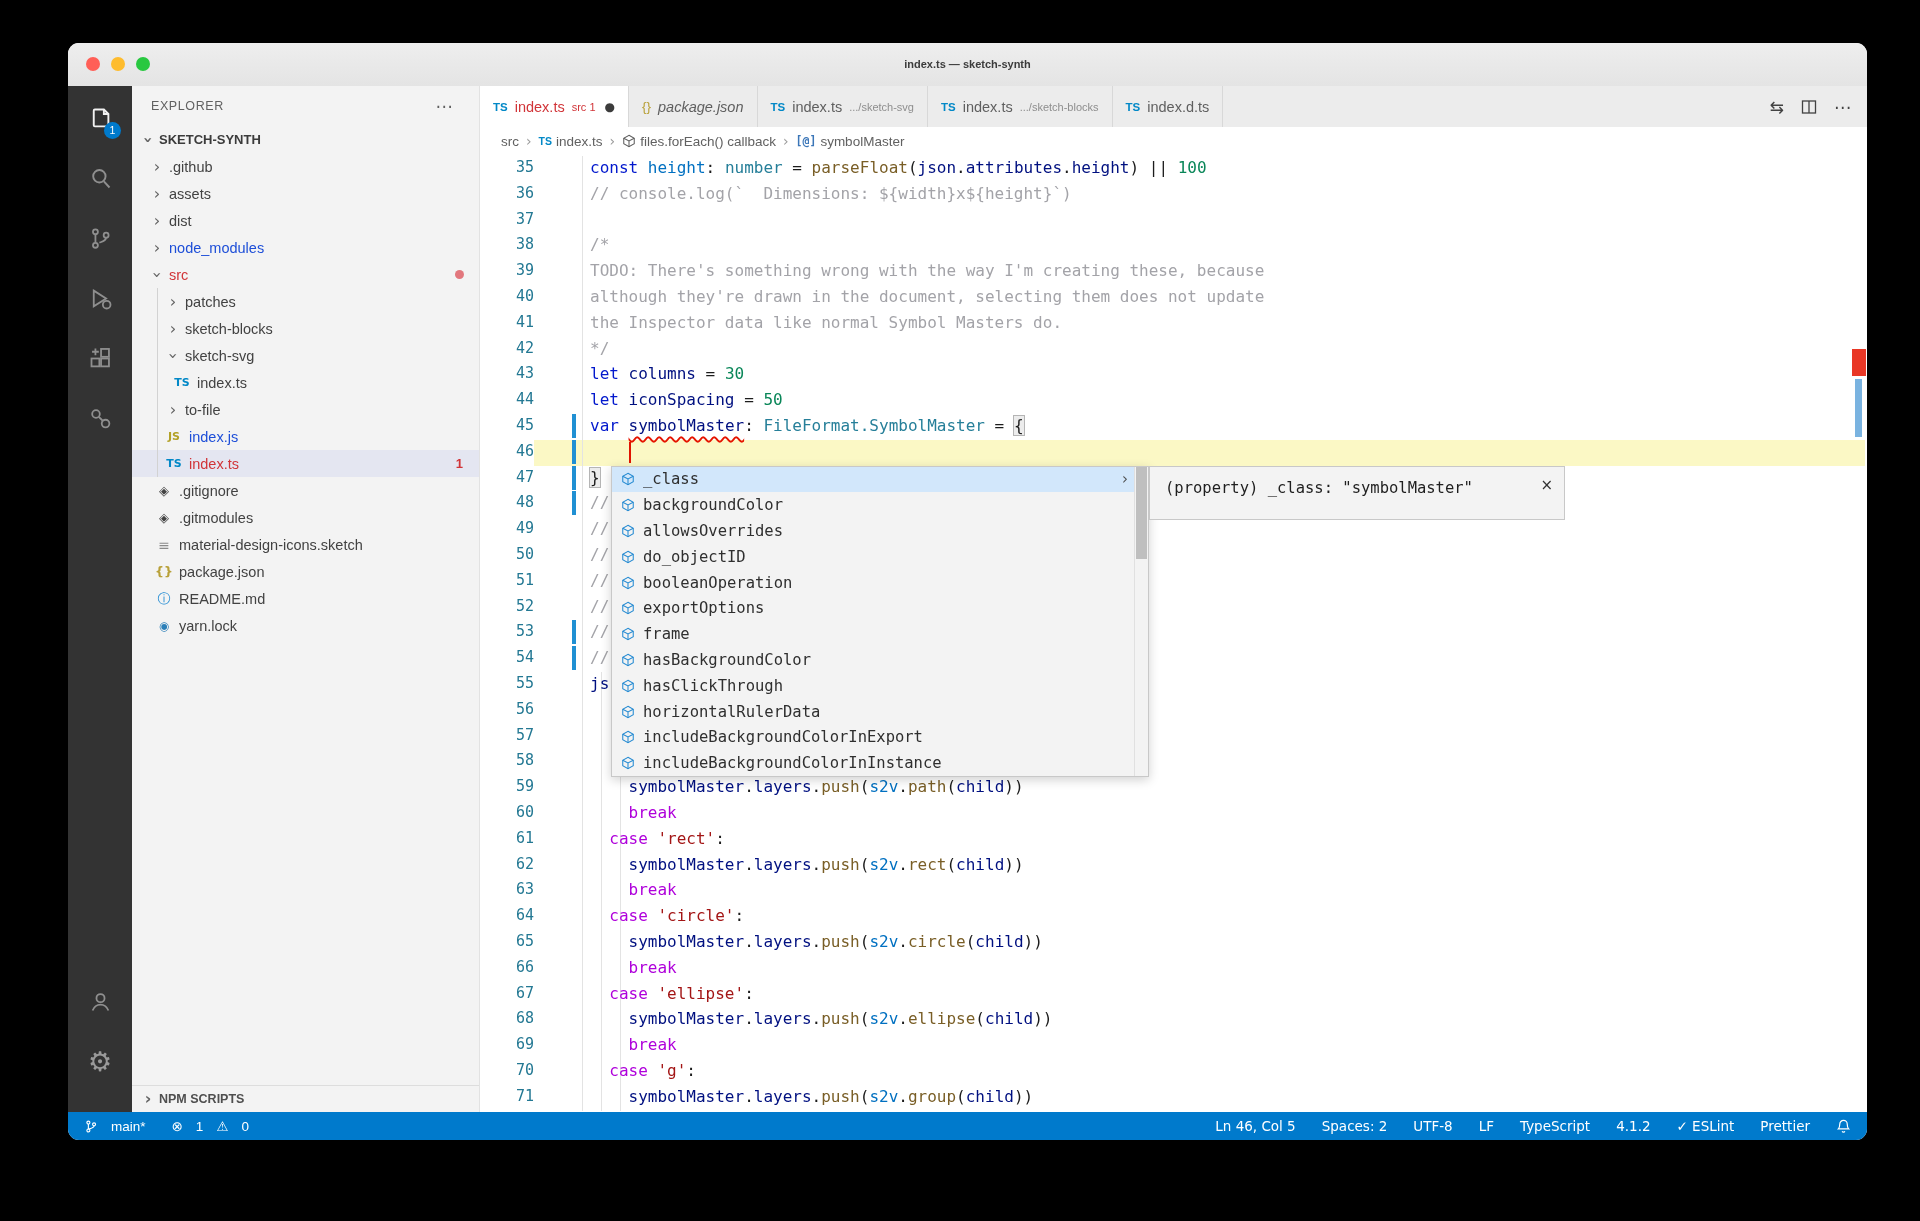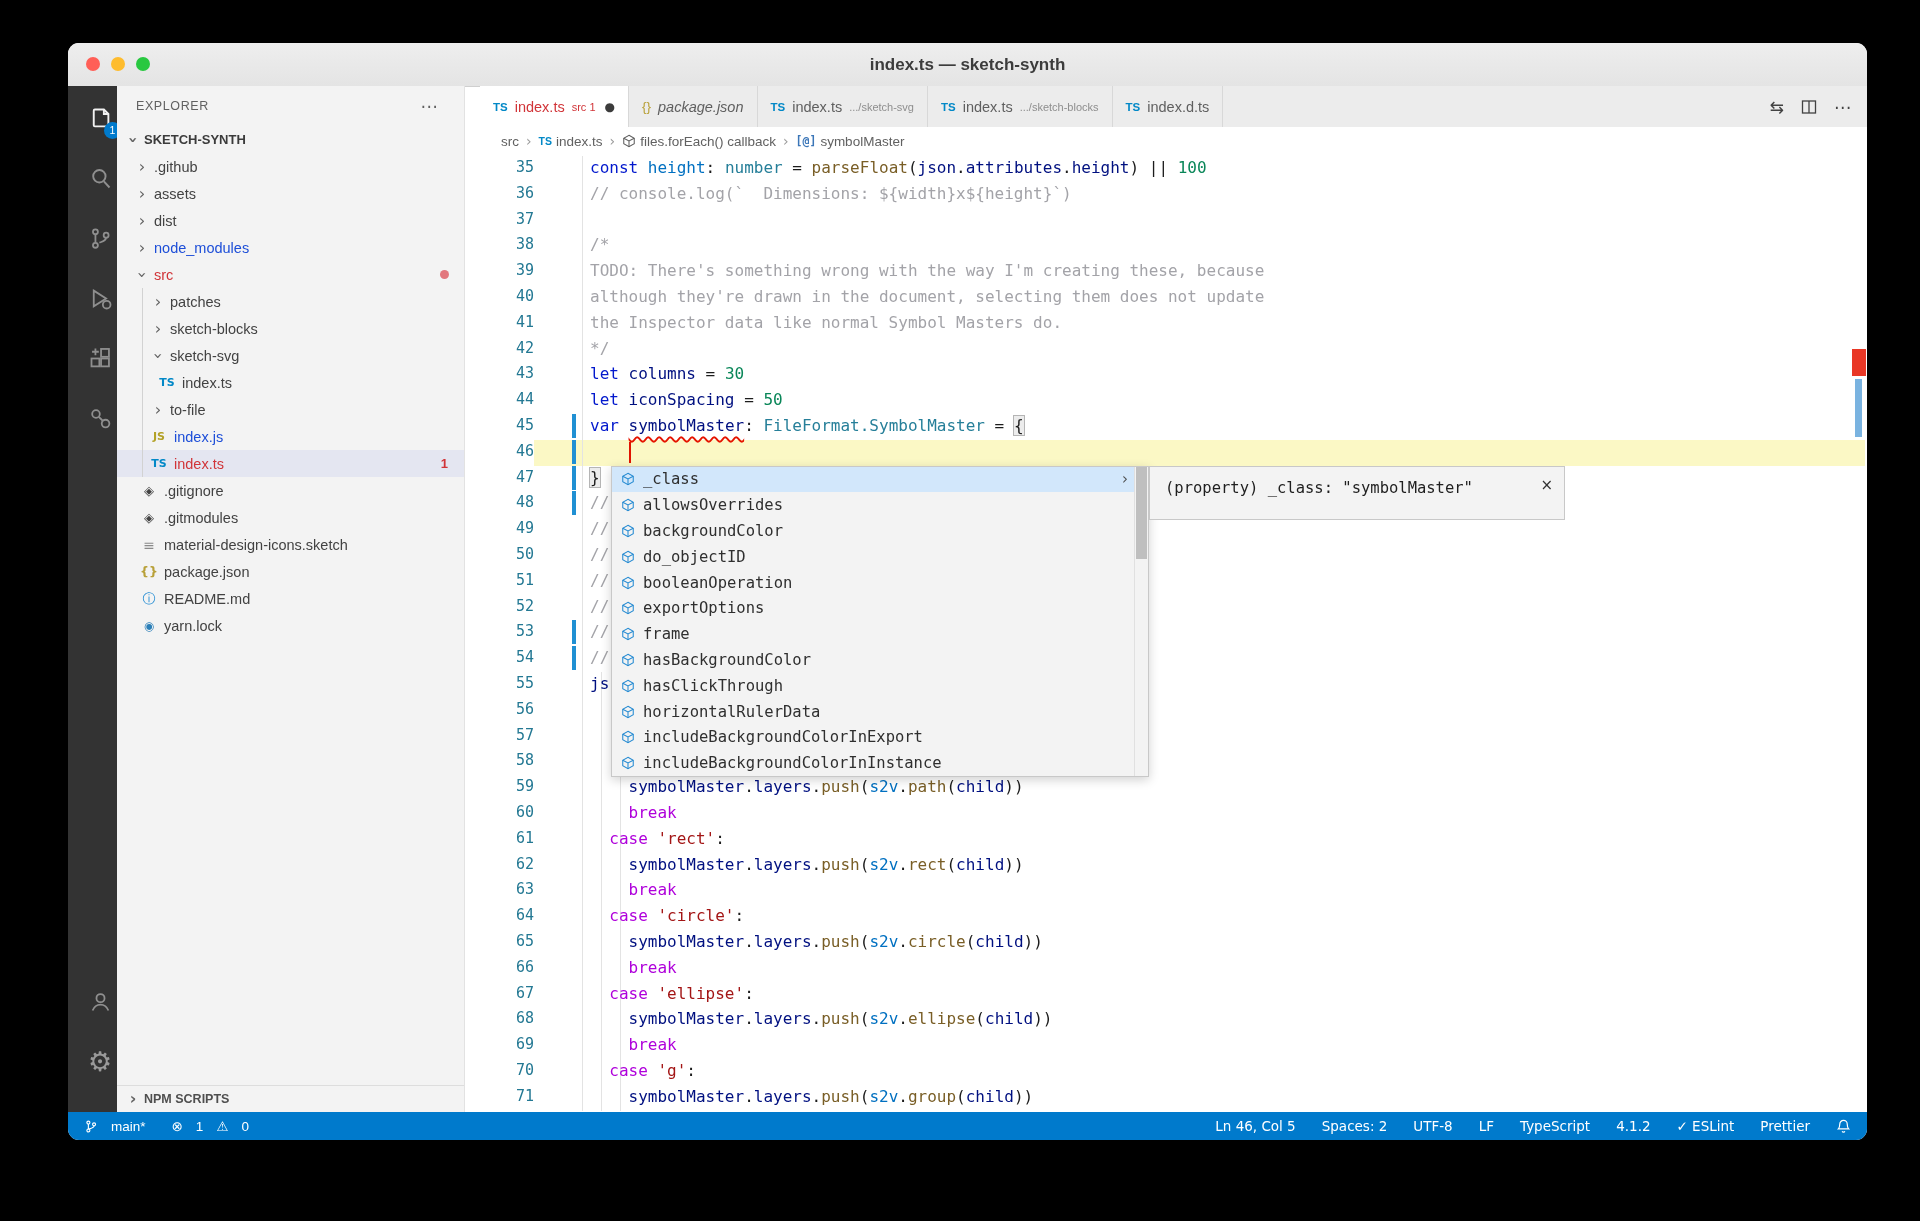--- a/index.html
+++ b/index.html
@@ -5,29 +5,29 @@
   html,body{margin:0;padding:0;background:#000;}
   body{width:1920px;height:1221px;position:relative;overflow:hidden;font-family:"Liberation Sans",sans-serif;}
   .g{font-family:"DejaVu Sans",sans-serif;}
   .window{position:absolute;left:68px;top:43px;width:1799px;height:1097px;border-radius:11px;overflow:hidden;background:#fff;box-shadow:0 30px 90px rgba(0,0,0,.65);}
   
   .titlebar{position:absolute;top:0;left:0;right:0;height:43px;background:linear-gradient(#eeeeee,#e4e4e4);border-bottom:1px solid #cfcfcf;}
   .tl{position:absolute;top:14px;width:14px;height:14px;border-radius:50%;}
   .tl.r{left:18px;background:#ff5f57;}
   .tl.y{left:43px;background:#febc2e;}
   .tl.g2{left:68px;background:#28c840;}
-  .wtitle{position:absolute;left:0;right:0;top:0;height:43px;line-height:43px;text-align:center;font-size:17px;font-weight:700;color:#3c3c3c;}
+  .wtitle{position:absolute;left:0;right:0;top:0;height:43px;line-height:43px;text-align:center;font-size:11px;font-weight:700;color:#3c3c3c;}
   
   .activitybar{position:absolute;left:0;top:43px;width:64px;bottom:28px;background:#333333;display:flex;flex-direction:column;align-items:center;padding:13px 0 10px;box-sizing:border-box;}
   .aicon{width:38px;height:38px;display:flex;align-items:center;justify-content:center;position:relative;margin-bottom:22px;}
   .abadge{position:absolute;right:-2px;bottom:-2px;width:17px;height:17px;border-radius:50%;background:#007acc;color:#fff;font-size:10.5px;line-height:17px;text-align:center;}
   .aspacer{flex:1;}
   .gearglyph{font-size:27px;color:#9a9a9a;}
   
-  .sidebar{position:absolute;left:49px;top:43px;width:348px;bottom:28px;background:#f3f3f3;border-right:1px solid #e2e2e2;box-sizing:border-box;}
+  .sidebar{position:absolute;left:64px;top:43px;width:348px;bottom:28px;background:#f3f3f3;border-right:1px solid #e2e2e2;box-sizing:border-box;}
   .sb-head{height:40px;line-height:40px;padding-left:19px;font-size:12.5px;color:#616161;letter-spacing:.6px;position:relative;}
   .sb-more{position:absolute;right:26px;top:0;color:#5f5f5f;font-size:17px;}
   .section{height:27px;line-height:27px;font-weight:700;font-size:13px;color:#3b3b3b;display:flex;align-items:center;padding-left:9px;}
   .tree{position:absolute;top:67px;left:0;right:0;}
   .trow{height:27px;display:flex;align-items:center;font-size:14.5px;color:#424242;position:relative;}
   .trow.sel{background:#e4e6f1;}
   .trow .lbl{margin-left:5px;white-space:nowrap;}
   .trow.dim .lbl{color:#1d4ed8;}
   .trow.red .lbl{color:#d13438;}
   .chev{display:inline-block;width:14px;text-align:center;color:#646464;font-size:16px;line-height:14px;}
@@ -380,30 +380,30 @@
             <span>_class</span>
             <span class="schev">›</span>
           </div>
           <div class="srow">
             <span>
               <svg width="14" height="14" viewBox="0 0 16 16" fill="none" stroke="#268bd2" stroke-width="1.2">
                 <path d="M8 1.5 14 4.8v6.4L8 14.5 2 11.2V4.8z"></path>
                 <path d="M2 4.8 8 8l6-3.2M8 8v6.5"></path>
               </svg>
             </span>
+            <span>backgroundColor</span>
+          </div>
+          <div class="srow">
+            <span>
+              <svg width="14" height="14" viewBox="0 0 16 16" fill="none" stroke="#268bd2" stroke-width="1.2">
+                <path d="M8 1.5 14 4.8v6.4L8 14.5 2 11.2V4.8z"></path>
+                <path d="M2 4.8 8 8l6-3.2M8 8v6.5"></path>
+              </svg>
+            </span>
             <span>allowsOverrides</span>
-          </div>
-          <div class="srow">
-            <span>
-              <svg width="14" height="14" viewBox="0 0 16 16" fill="none" stroke="#268bd2" stroke-width="1.2">
-                <path d="M8 1.5 14 4.8v6.4L8 14.5 2 11.2V4.8z"></path>
-                <path d="M2 4.8 8 8l6-3.2M8 8v6.5"></path>
-              </svg>
-            </span>
-            <span>backgroundColor</span>
           </div>
           <div class="srow">
             <span>
               <svg width="14" height="14" viewBox="0 0 16 16" fill="none" stroke="#268bd2" stroke-width="1.2">
                 <path d="M8 1.5 14 4.8v6.4L8 14.5 2 11.2V4.8z"></path>
                 <path d="M2 4.8 8 8l6-3.2M8 8v6.5"></path>
               </svg>
             </span>
             <span>do_objectID</span>
           </div>

